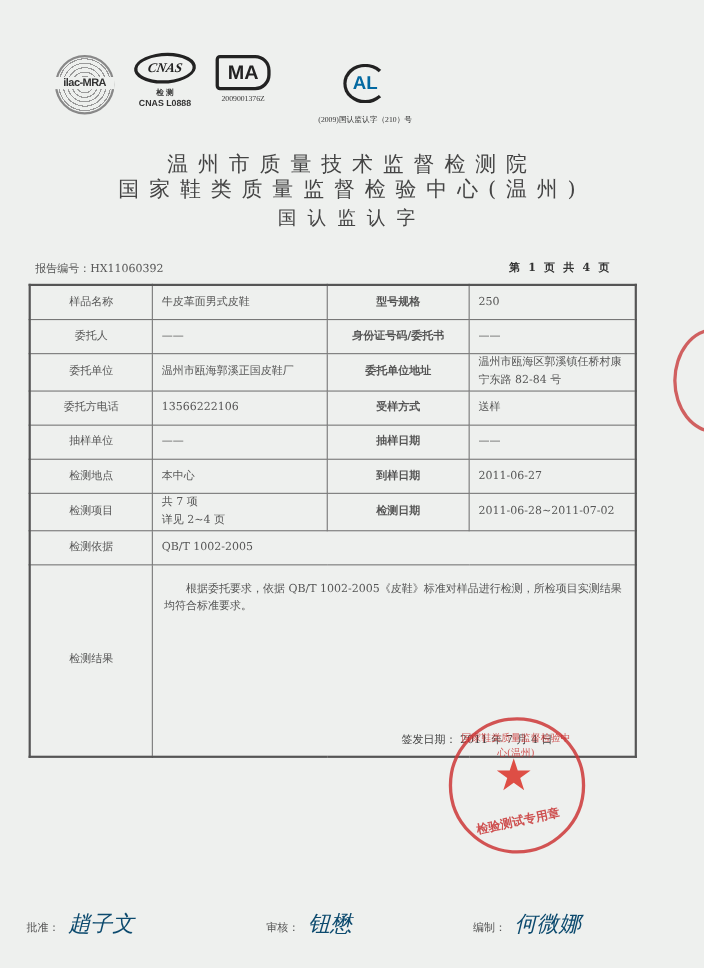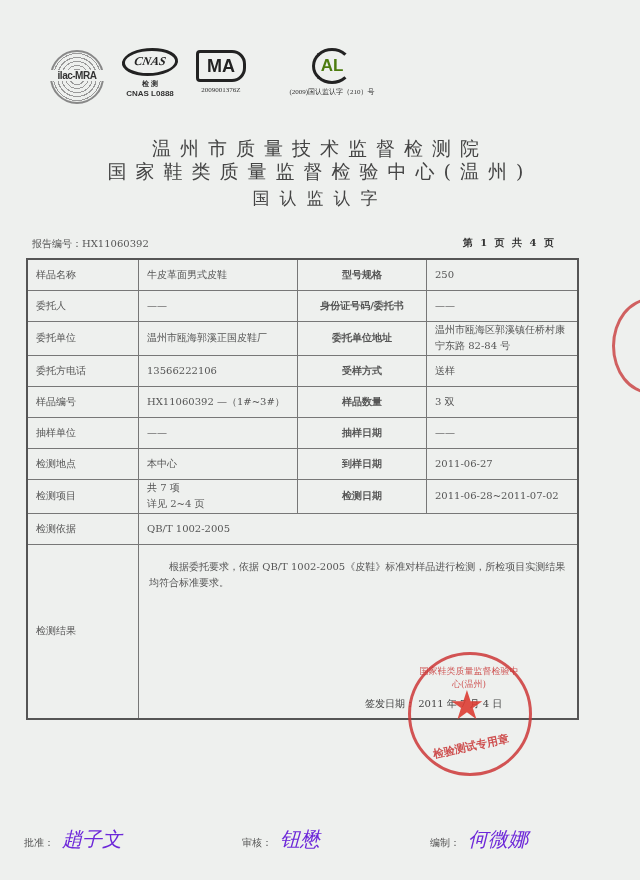--- a/index.html
+++ b/index.html
@@ -18,52 +18,52 @@
   .logo-cnas { left:70px; top:0; width:60px; }
   .cnas-mark { width:50px; height:22px; margin:0 auto; border:3px solid #222; border-radius:50%;
     font:italic bold 12px "Liberation Serif", serif; line-height:20px; color:#222; transform:skewX(-10deg); }
   .cnas-sub { font:bold 7px "Liberation Sans", sans-serif; color:#333; margin-top:3px; }
   .cnas-code { font:bold 8px "Liberation Sans", sans-serif; color:#333; }
   .logo-cma { left:136px; top:2px; width:70px; }
   .cma-mark { width:44px; height:26px; margin:0 auto; border:3px solid #222; border-radius:4px 14px 14px 4px;
     font:bold 18px "Liberation Sans", sans-serif; line-height:26px; color:#222; }
   .cma-code { font:7px "Liberation Serif", serif; color:#333; margin-top:4px; }
   .logo-cal { left:232px; top:0; width:100px; }
-  .cal-mark { width:34px; height:30px; margin:0 auto; border:3px solid #222; border-radius:50%; border-right-color:transparent;
-    font:bold 17px "Liberation Sans", sans-serif; line-height:30px; color:#4d7c0f; }
+  .cal-mark { width:34px; height:30px; margin:10px auto; border:3px solid #222; border-radius:50%; border-right-color:transparent;
+    font:bold 17px "Liberation Sans", sans-serif; line-height:30px; color:#0369a1; }
   .cal-code { font:7px "Liberation Serif", serif; color:#333; margin-top:3px; }
 
   .title { position:absolute; left:0; width:640px; text-align:center; font-size:19px; color:#444; letter-spacing:9px; }
   .t1 { top:136px; } .t2 { top:159px; } .t3 { top:187px; font-size:17px; letter-spacing:10px; }
 
   .meta-left { position:absolute; left:32px; top:237px; font-size:10px; color:#555;text-align:center; }
   .meta-right { position:absolute; right:86px; top:236px; font-size:10px; color:#333; font-weight:bold; word-spacing:4px; }
 
   table.report { position:absolute; left:26px; top:258px; width:553px; border-collapse:collapse;
     border:2px solid #555; font-size:10px; color:#555; }
   table.report td { border:1px solid #777; padding:0 8px; vertical-align:middle; line-height:16px; }
-  .lab { width:94px; }
+  .lab { text-align:center; width:94px; }
   .lab2 { text-align:center; width:112px;font-weight:bold; }
   .val1 { width:142px; }
   .val2 { }
   .h31 { height:31px; }
   .h32 { height:34px; }
   .result-text { vertical-align:top !important; padding:14px 10px 0 10px !important; text-indent:2em; line-height:20px; position:relative; height:159px;margin-left:47px; }
   .sign-date { position:absolute; left:206px; bottom:6px; font-size:10px; color:#444; }
   .stamp { position:absolute; left:408px; top:652px; width:118px; height:118px; border:3px solid rgba(205,55,55,0.85);
     border-radius:50%; }
   .stamp .star { position:absolute; left:38px; top:30px; font-size:40px; color:rgba(220,60,50,0.9); line-height:40px; }
   .stamp .ring-text { position:absolute; left:8px; top:10px; width:100px; font-size:9px; color:rgba(200,50,50,0.8); text-align:center; }
   .stamp .bottom-text { position:absolute; left:18px; top:84px; width:84px; font-size:11px; color:rgba(200,50,50,0.85); text-align:center; font-weight:bold; transform:rotate(-12deg); }
   .edge-stamp { position:absolute; left:612px; top:298px; width:70px; height:90px; border:3px solid rgba(200,60,60,0.8); border-radius:50%; }
   .edge-stamp span { position:absolute; left:8px; top:14px; font-size:7px; color:rgba(200,60,60,0.8); width:10px; line-height:12px; }
 
   .sigs { position:absolute; top:826px; left:20px; width:600px; font-size:10px; color:#555; }
   .sig { position:absolute; }
-  .sig .hand { font-family:"DejaVu Serif", serif; font-style:italic; font-size:20px; color:#6d28d9; margin-left:8px; }
+  .sig .hand { font-family:"DejaVu Serif", serif; font-style:italic; font-size:20px; color:#0c4a6e; margin-left:8px; }
 </style>
 </head>
 <body>
 
 <div class="logos">
   <div class="logo logo-ilac">
       <span>ilac-MRA</span>
     </div>
   <div class="logo logo-cnas">
     <div class="cnas-mark">CNAS</div>
@@ -105,26 +105,20 @@
     <td class="lab">委托单位</td>
     <td>温州市瓯海郭溪正国皮鞋厂</td>
     <td class="lab2">委托单位地址</td>
     <td>温州市瓯海区郭溪镇任桥村康宁东路 82-84 号</td>
   </tr>
   <tr class="h31">
     <td class="lab">委托方电话</td>
     <td>13566222106</td>
     <td class="lab2">受样方式</td>
     <td>送样</td>
-  </tr>
-  <tr class="h31">
-    <td class="lab">样品编号</td>
-    <td>HX11060392 —（1#~3#）</td>
-    <td class="lab2">样品数量</td>
-    <td>3 双</td>
   </tr>
   <tr class="h31">
     <td class="lab">抽样单位</td>
     <td>——</td>
     <td class="lab2">抽样日期</td>
     <td>——</td>
   </tr>
   <tr class="h31">
     <td class="lab">检测地点</td>
     <td>本中心</td>

